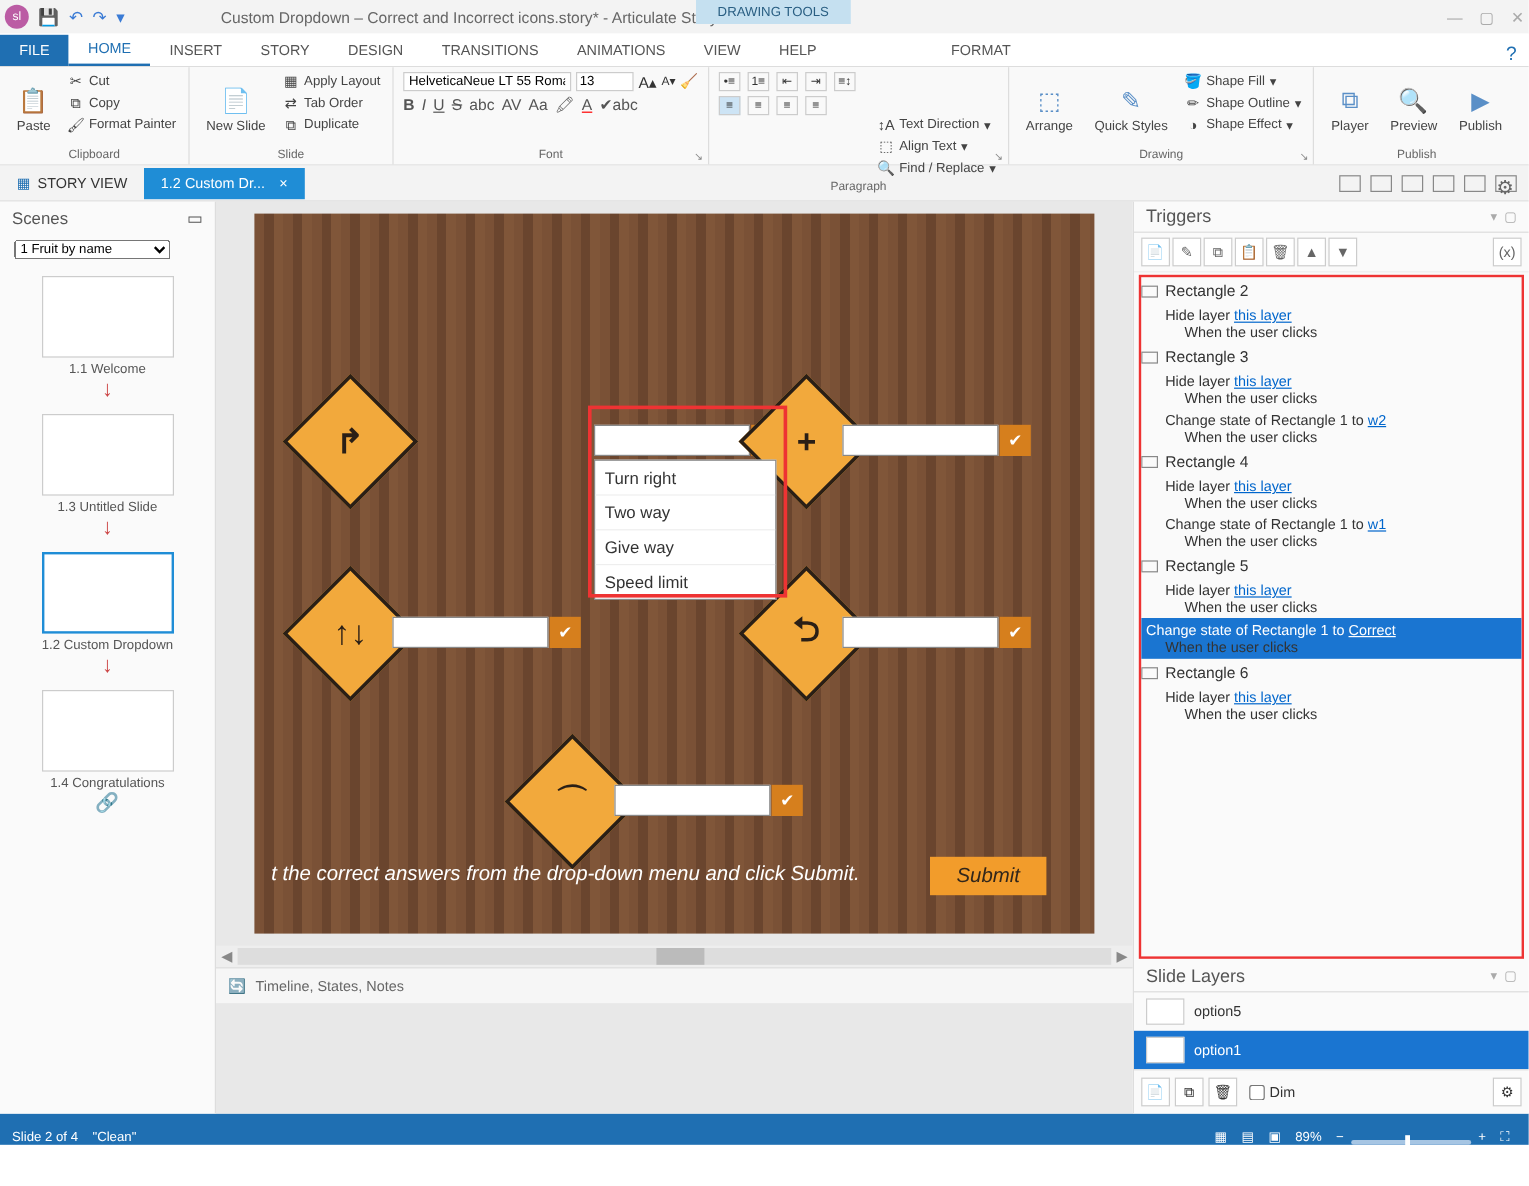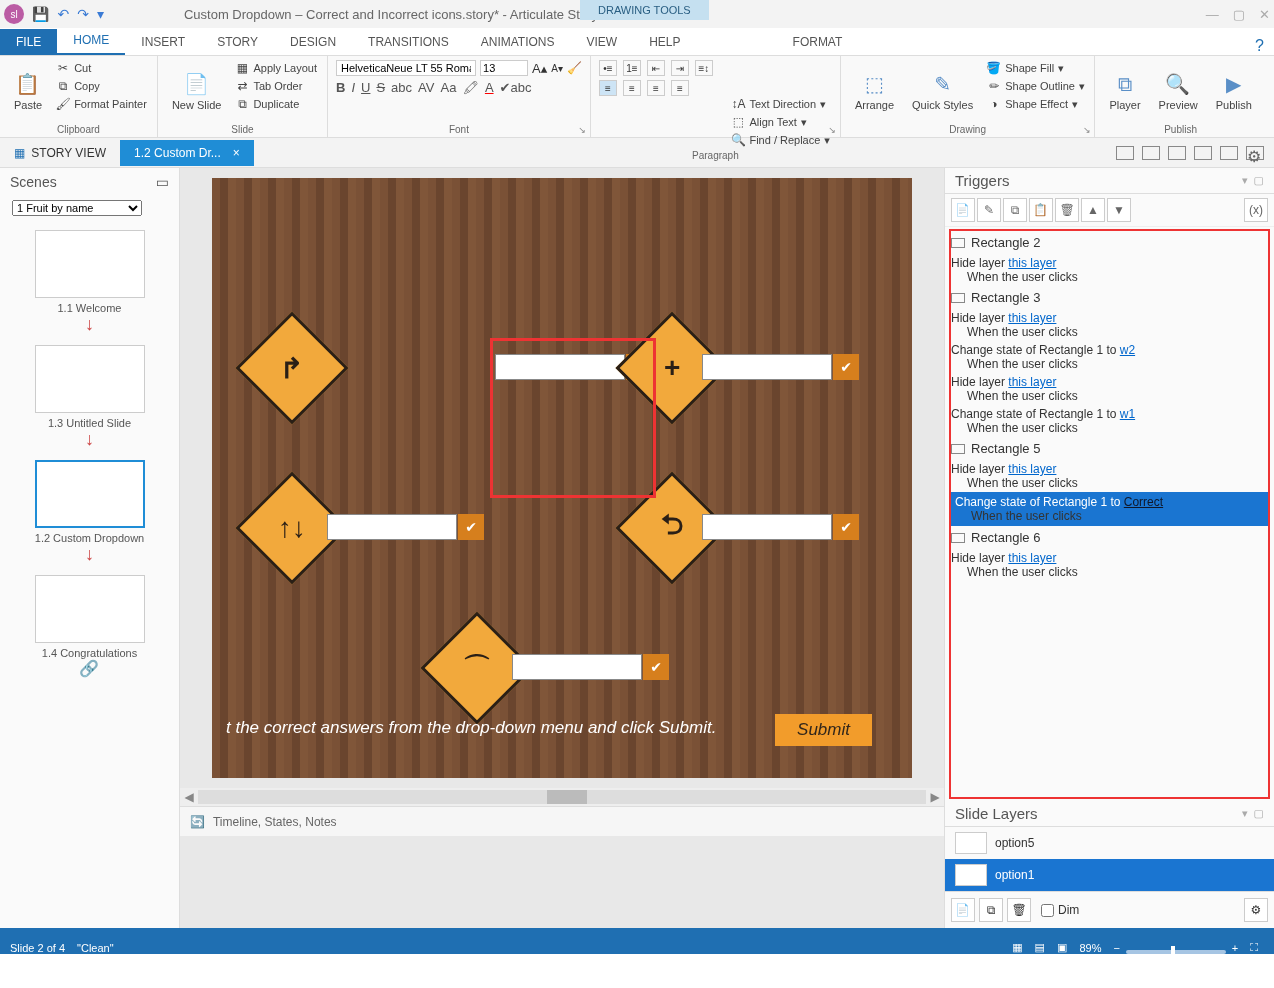--- a/index.html
+++ b/index.html
@@ -77,25 +77,25 @@
 
 
 .right-panels { width: 330px; background: #fafafa; border-left: 1px solid #ddd; display: flex; flex-direction: column; }
 .panel-header { padding: 4px 10px; font-size: 15px; color: #555; border-bottom: 1px solid #ddd; display: flex; justify-content: space-between; align-items: center; }
 .panel-header .pull { display: flex; gap: 6px; color: #aaa; font-size: 11px; }
 .toolbar-row { display: flex; gap: 2px; padding: 4px 6px; border-bottom: 1px solid #eee; align-items: center; }
 .toolbar-row .tb-btn { width: 24px; height: 24px; border: 1px solid #ccc; display: flex; align-items: center; justify-content: center; cursor: pointer; font-size: 12px; color: #666; background: #fff; }
 .triggers-body { flex: 1; overflow-y: auto; border: 2px solid #e33; margin: 2px 4px; }
 .obj-head { display: flex; align-items: center; gap: 6px; font-size: 13px; color: #333; padding: 4px 0; }
 .obj-head .shp { width: 14px; height: 10px; border: 1px solid #888; }
-.trigger-line { font-size: 12px; padding: 2px 0 2px 0; color: #333; }
+.trigger-line { font-size: 12px; padding: 2px 0 2px 20px; color: #333; }
 .trigger-line .link { color: #0066cc; text-decoration: underline; cursor: pointer; }
 .trigger-line .sub { padding-left: 16px; color: #333; font-size: 12px; }
 .trigger-line.selected { background: #1a75d1; color: #fff; padding: 3px 4px; }
-.trigger-line.selected .link { color: #0f172a; }
+.trigger-line.selected .link { color: #ffffff; }
 
 .layers-body { overflow-y: auto; }
 .layer-row { display: flex; align-items: center; gap: 8px; padding: 5px 10px; cursor: pointer; font-size: 12px; }
 .layer-row .lthumb { width: 32px; height: 22px; border: 1px solid #ccc; background: #fff; }
 .layer-row.selected { background: #1a75d1; color: #fff; }
 .layer-toolbar { display: flex; gap: 4px; padding: 6px; border-top: 1px solid #ddd; align-items: center; }
 .layer-toolbar .tb-btn { width: 24px; height: 24px; border: 1px solid #ccc; display: flex; align-items: center; justify-content: center; cursor: pointer; background: #fff; }
 .layer-toolbar .dim { margin-left: 6px; display: flex; gap: 4px; align-items: center; }
 
 
@@ -376,20 +376,26 @@
         </div>
       <div class="field" style="left:490px;top:336px"></div>
       <div class="field-btn" style="left:621px;top:336px">✔</div>
 
       <div class="sign" style="left:225px;top:450px">
           <span class="glyph">⌒</span>
         </div>
       <div class="field" style="left:300px;top:476px"></div>
       <div class="field-btn" style="left:431px;top:476px">✔</div>
 
+      <div class="dropdown">
+        <div class="opt">Turn right</div>
+        <div class="opt">Two way</div>
+        <div class="opt">Give way</div>
+        <div class="opt">Speed limit</div>
+      </div>
 
       <div class="selection-box" style="left:278px;top:160px;width:166px;height:160px"></div>
 
       <div class="instruction">t the correct answers from the drop-down menu and click Submit.</div>
       <div class="submit-btn">Submit</div>
     </div>
     <div class="scroll-h">
       <div class="arrow">◀</div>
       <div class="track">
           <div class="thumb"></div>
@@ -426,20 +432,24 @@
           <span class="shp"></span>
           <span>Rectangle 2</span>
         </div>
         <div class="trigger-line">Hide layer <span class="link">this layer</span><div class="sub">When the user clicks</div></div>
         <div class="obj-head">
           <span class="shp"></span>
           <span>Rectangle 3</span>
         </div>
         <div class="trigger-line">Hide layer <span class="link">this layer</span><div class="sub">When the user clicks</div></div>
         <div class="trigger-line">Change state of Rectangle 1  to  <span class="link">w2</span><div class="sub">When the user clicks</div></div>
+        <div class="obj-head">
+          <span class="shp"></span>
+          <span>Rectangle 4</span>
+        </div>
         <div class="trigger-line">Hide layer <span class="link">this layer</span><div class="sub">When the user clicks</div></div>
         <div class="trigger-line">Change state of Rectangle 1  to  <span class="link">w1</span><div class="sub">When the user clicks</div></div>
         <div class="obj-head">
           <span class="shp"></span>
           <span>Rectangle 5</span>
         </div>
         <div class="trigger-line">Hide layer <span class="link">this layer</span><div class="sub">When the user clicks</div></div>
         <div class="trigger-line selected">Change state of Rectangle 1  to  <span class="link">Correct</span><div class="sub">When the user clicks</div></div>
         <div class="obj-head">
           <span class="shp"></span>

